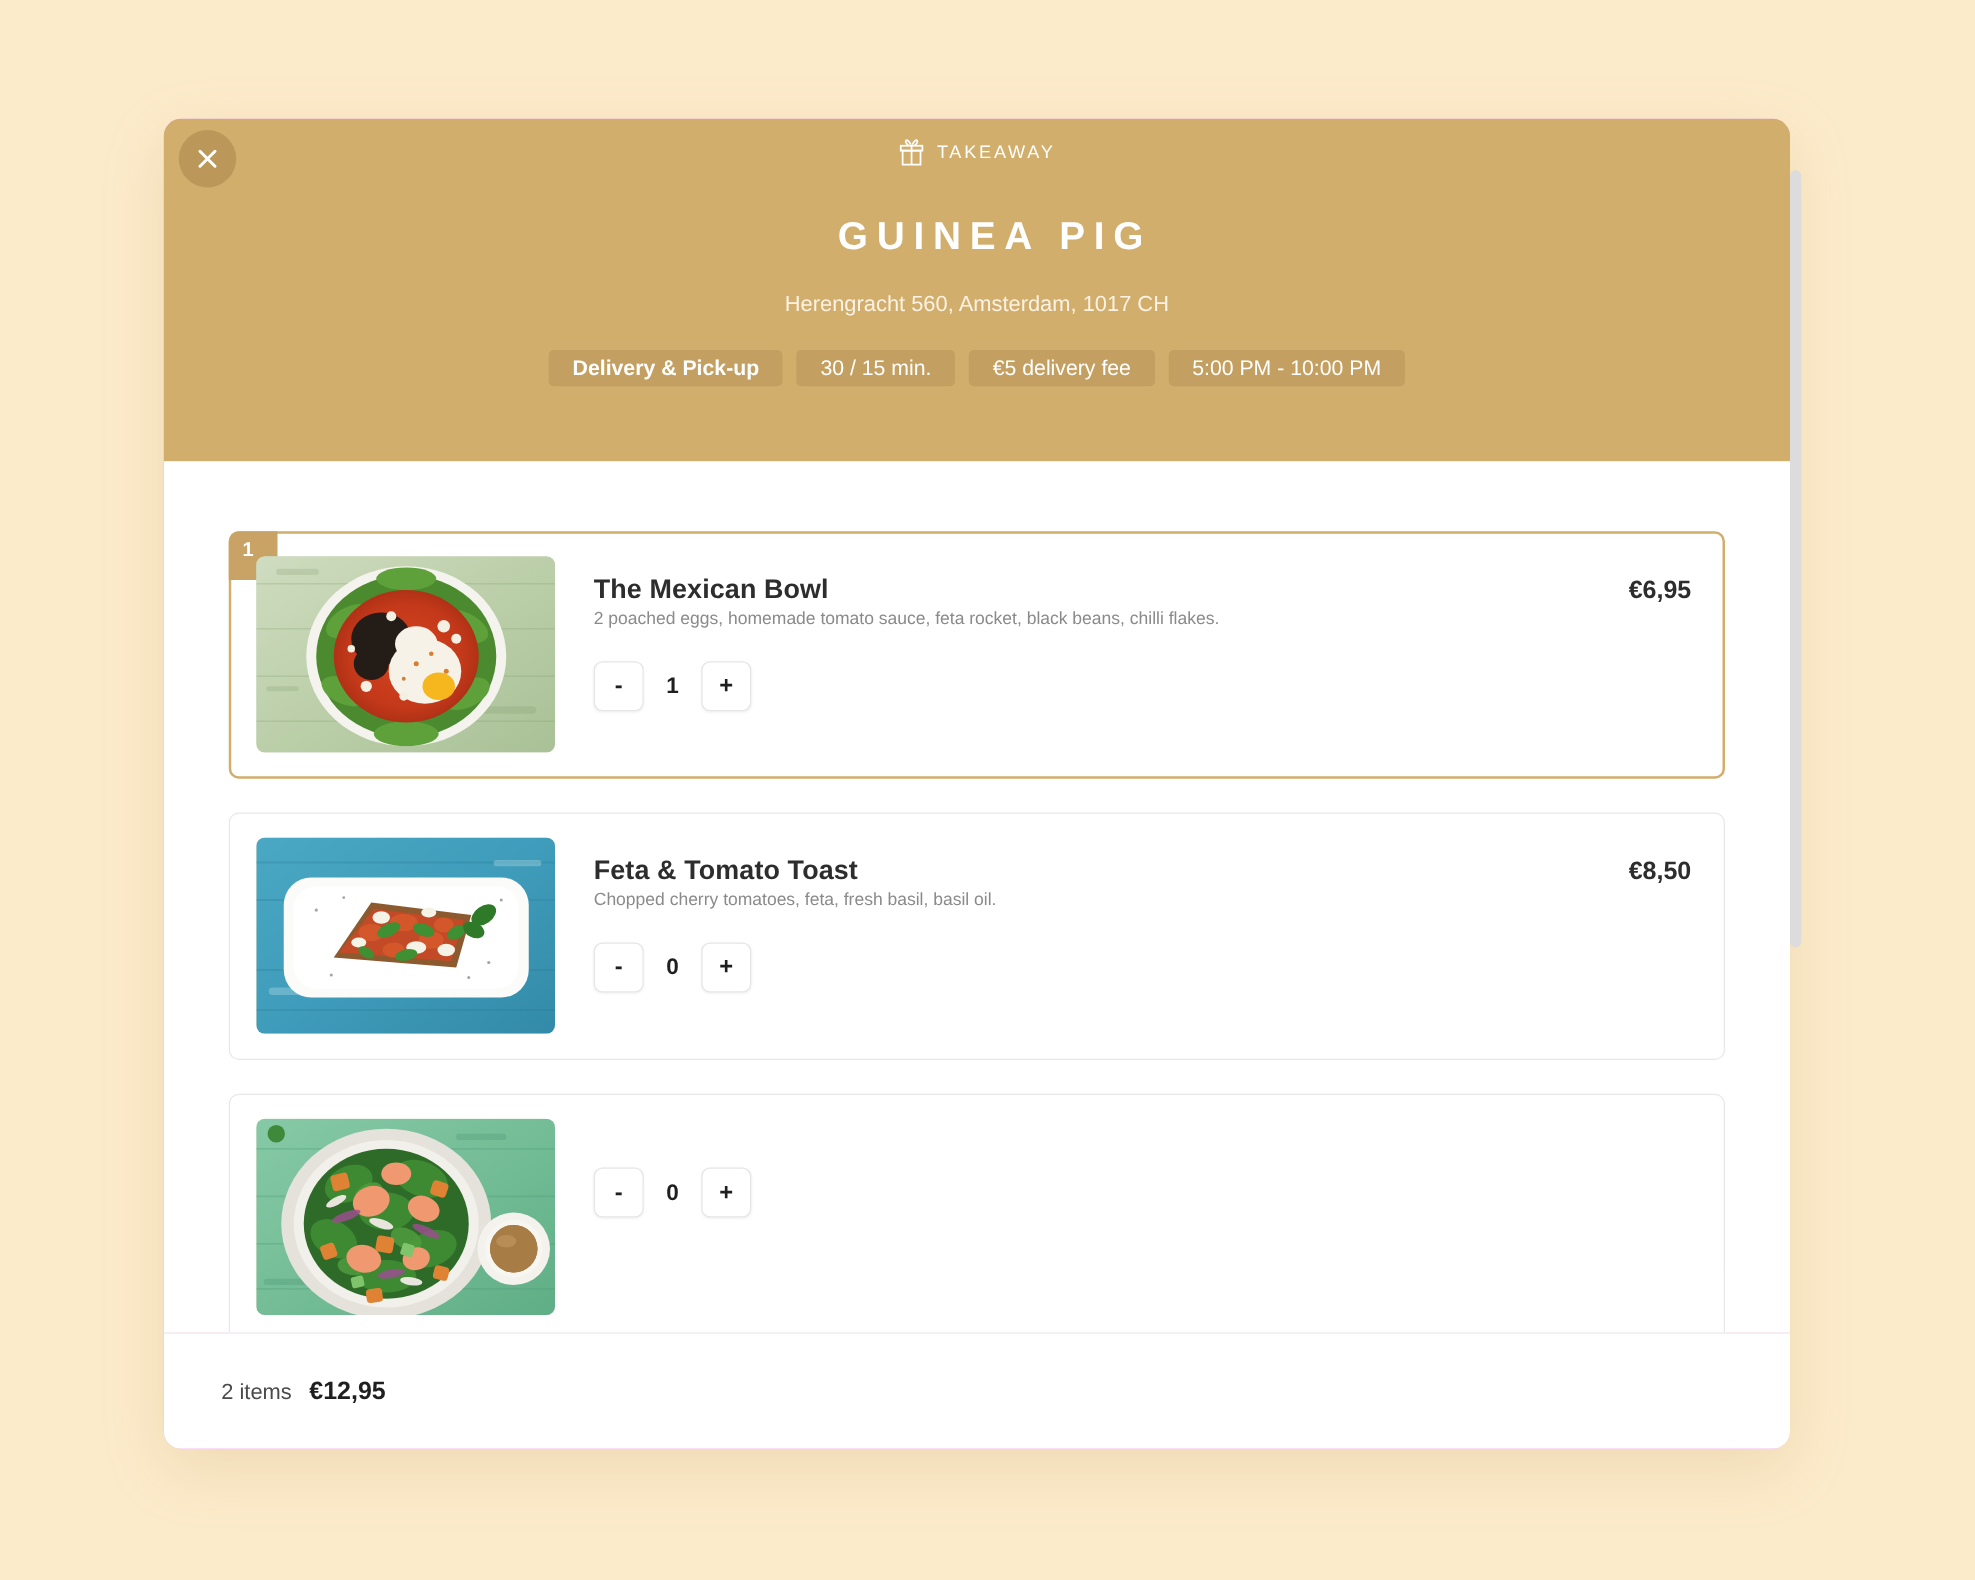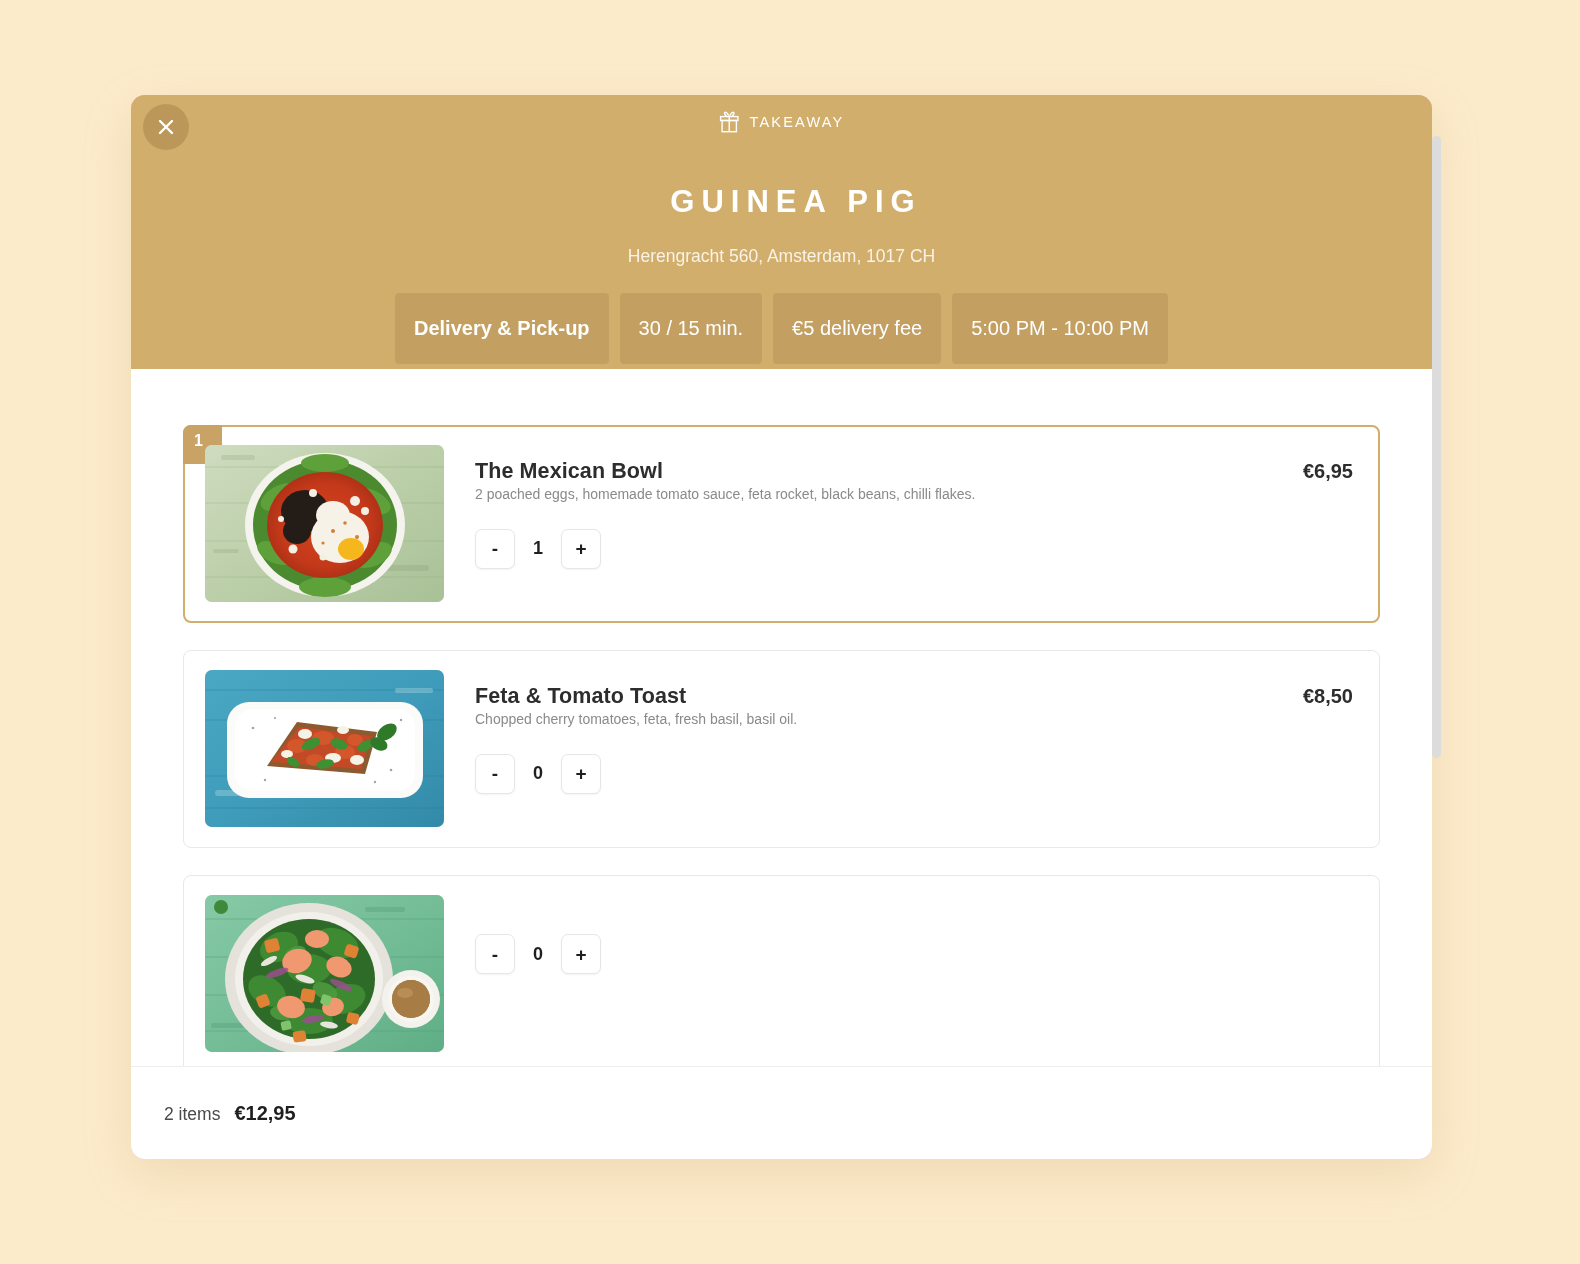--- a/index.html
+++ b/index.html
@@ -66,21 +66,21 @@
     gap: 10px;
   }
   .takeaway-label {
     font-size: 14.5px;
     letter-spacing: 2.2px;
     font-weight: 400;
     color: #ffffff;
   }
 
   .restaurant-name {
-    margin-top: 51px;
+    margin-top: 38px;
     font-size: 31px;
     font-weight: 600;
     letter-spacing: 7px;
     color: #ffffff;
     padding-left: 29px;
   }
 
   .restaurant-address {
     margin-top: 26px;
     font-size: 17.5px;
@@ -90,22 +90,22 @@
 
   .info-pills {
     margin-top: 26px;
     display: flex;
     justify-content: center;
     gap: 11px;
   }
   .pill {
     background: #C3A061;
     border-radius: 4px;
-    padding: 23px 19px;
-    font-size: 20px;
+    padding: 4px 19px;
+    font-size: 17px;
     color: #FFFFFF;
     font-weight: 400;
     white-space: nowrap;
     line-height: 1.25;
   }
   .pill.primary { font-weight: 700; }
 
   
   .menu-body {
     flex: 1 1 auto;
@@ -241,20 +241,21 @@
   }
   .cart-summary {
     display: flex;
     align-items: baseline;
     gap: 14px;
   }
   .cart-count {
     font-size: 17.5px;
     color: #4A4A4A;
     font-weight: 400;
+    margin-left: 13px;
   }
   .cart-total {
     font-size: 20px;
     color: #1F1F1F;
     font-weight: 700;
   }
   .checkout-button {
     background: #D2AE6C;
     border: none;
     border-radius: 6px;

